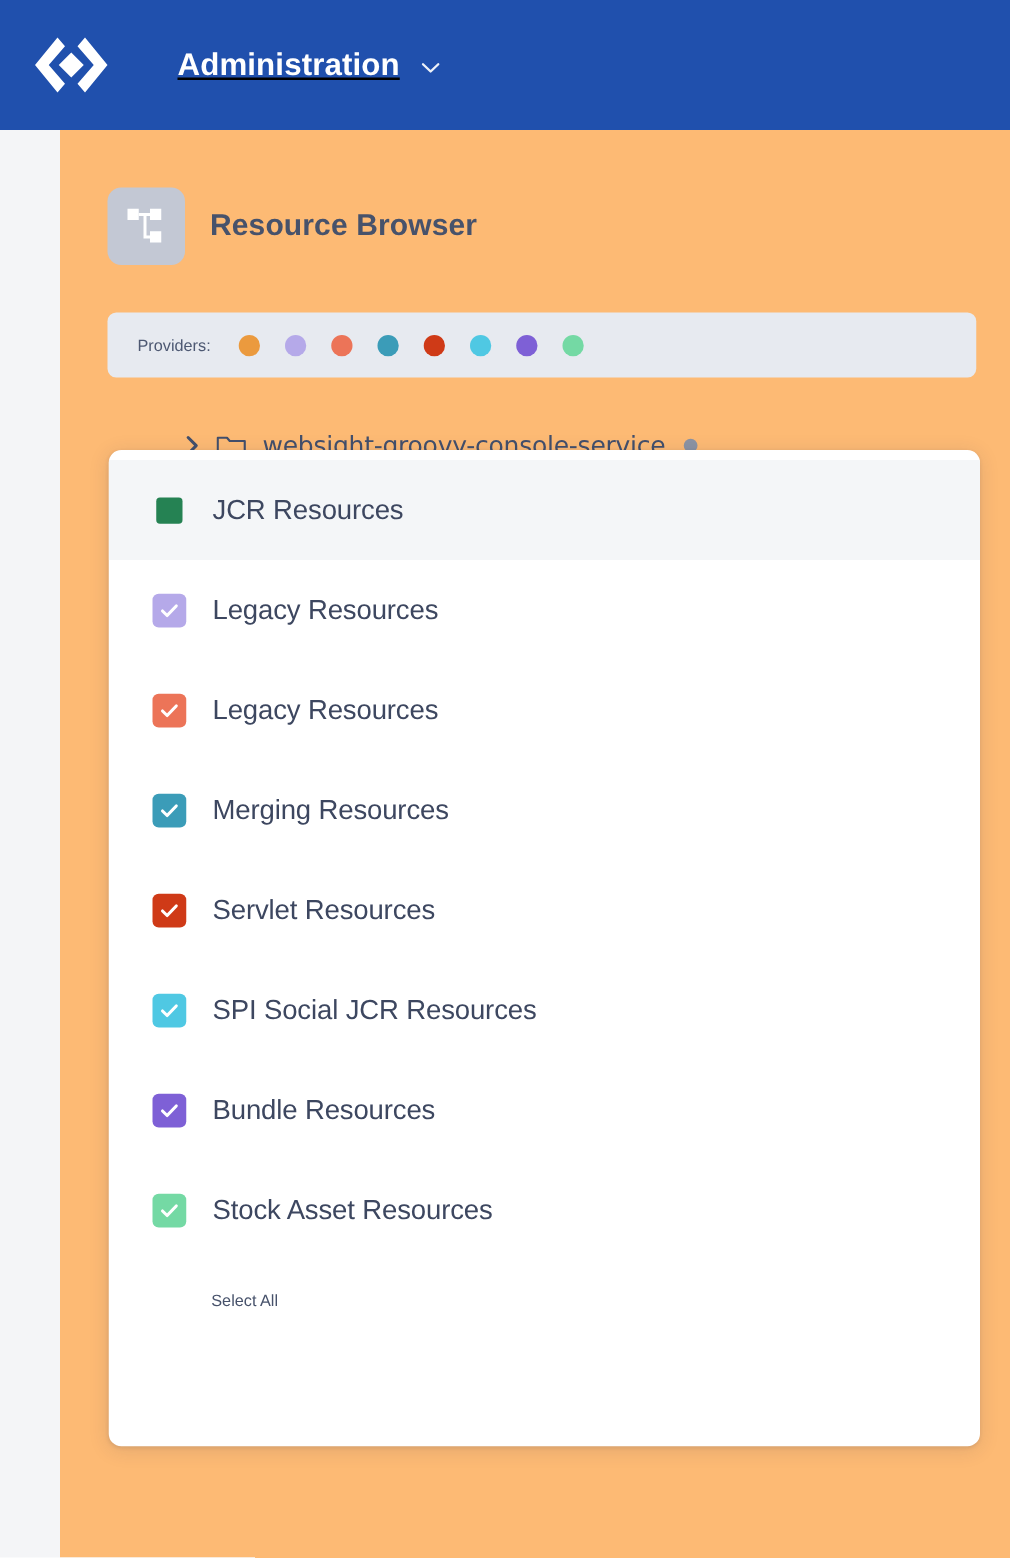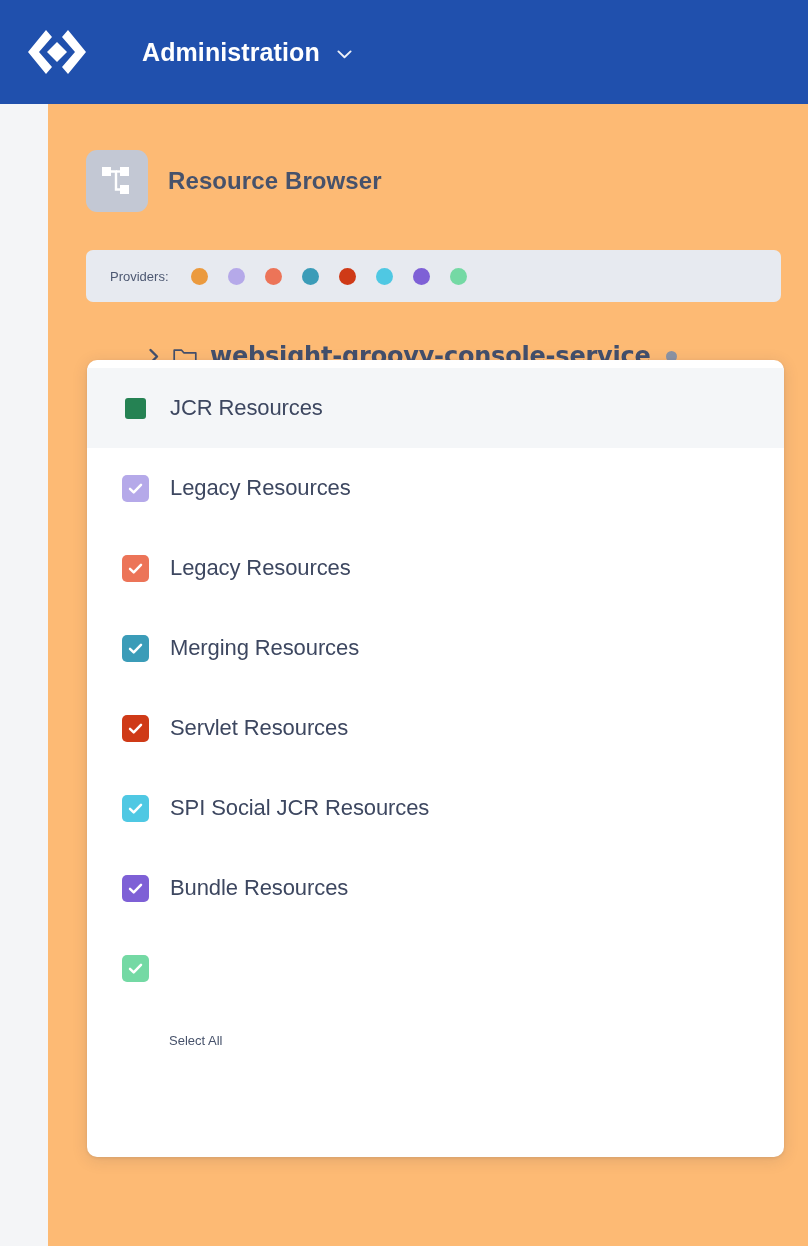--- a/index.html
+++ b/index.html
@@ -38,20 +38,21 @@
     flex: 0 0 auto;
   }
 
   .app-menu {
     display: flex;
     align-items: center;
     gap: 17px;
     margin-left: 54px;
     cursor: pointer;
     user-select: none;
+    text-decoration: underline;
   }
 
   .app-menu-label {
     color: #ffffff;
     font-size: 25px;
     font-weight: bold;
     letter-spacing: 0.1px;
     line-height: 1;
   }
 
@@ -152,25 +153,24 @@
     gap: 13px;
     height: 40px;
     cursor: pointer;
   }
 
   .tree-chevron { width: 12px; height: 17px; display: block; flex: 0 0 auto; }
   .folder-svg { width: 24px; height: 20px; display: block; flex: 0 0 auto; }
 
   .tree-label {
     font-family: "DejaVu Sans", sans-serif;
-    font-size: 24px;
+    font-size: 20px;
     color: #434f6b;
     letter-spacing: -0.2px;
     white-space: nowrap;
-    font-weight: bold;
   }
 
   .tree-dot {
     width: 11px;
     height: 11px;
     border-radius: 50%;
     display: block;
     flex: 0 0 auto;
     margin-left: 2px;
   }
@@ -420,20 +420,21 @@
             </svg>
           </span>
           <span class="dd-label">Bundle Resources</span>
         </div>
         <div class="dd-item">
           <span class="cb" style="background: rgb(116, 217, 164);">
             <svg class="cb-check" viewBox="0 0 17 17">
               <path d="M3 8.8 L6.7 12.4 L14 4.8" fill="none" stroke="#ffffff" stroke-width="2.5" stroke-linecap="round" stroke-linejoin="round"></path>
             </svg>
           </span>
+          <span class="dd-label">Stock Asset Resources</span>
         </div>
       </div>
     <div class="dd-selectall">
       <span class="dd-selectall-label">Select All</span>
     </div>
   </div>
 
   <div class="right-divider"></div>
   <div class="scroll-track"></div>
   <div class="scroll-thumb"></div>

